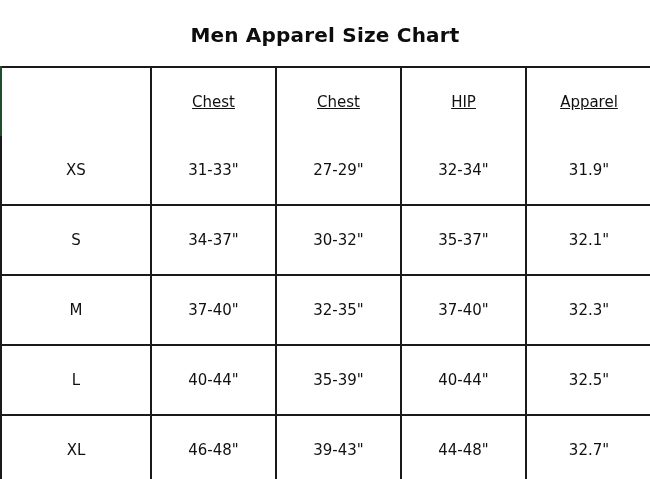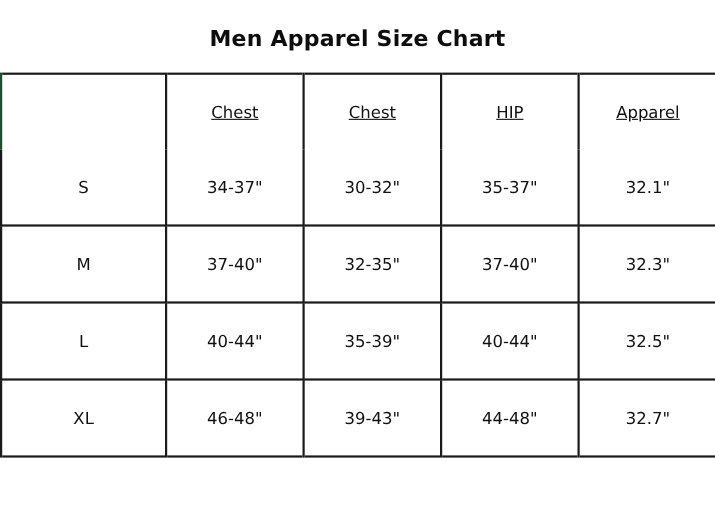--- a/index.html
+++ b/index.html
@@ -96,20 +96,27 @@
       <tr>
         <th class="head-cell corner-cell"></th>
         <th class="head-cell">Chest</th>
         <th class="head-cell">Chest</th>
         <th class="head-cell">HIP</th>
         <th class="head-cell">Apparel</th>
       </tr>
     </thead>
     <tbody>
       <tr>
+        <td class="size-cell">XS</td>
+        <td>31-33"</td>
+        <td>27-29"</td>
+        <td>32-34"</td>
+        <td>31.9"</td>
+      </tr>
+      <tr>
         <td class="size-cell">S</td>
         <td>34-37"</td>
         <td>30-32"</td>
         <td>35-37"</td>
         <td>32.1"</td>
       </tr>
       <tr>
         <td class="size-cell">M</td>
         <td>37-40"</td>
         <td>32-35"</td>

